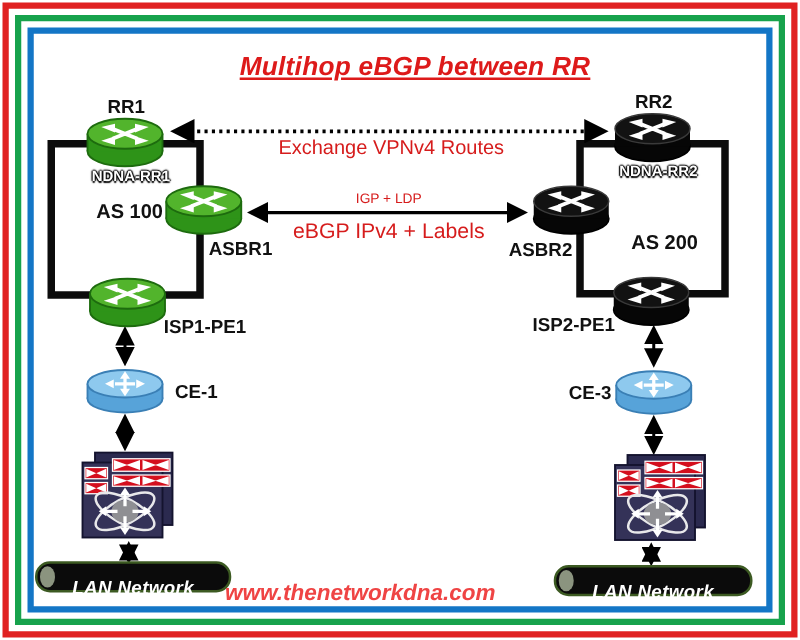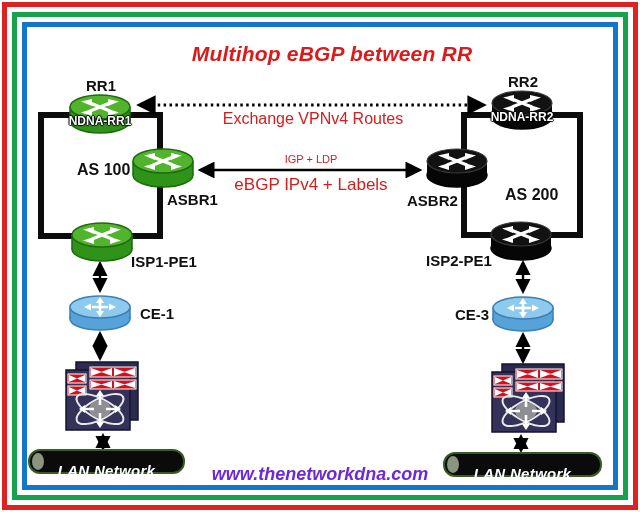--- a/index.html
+++ b/index.html
@@ -6,34 +6,34 @@
   .stage{position:relative;width:640px;height:512px;background:#ffffff;
          font-family:"Liberation Sans",sans-serif;overflow:hidden;}
   
   .frame{position:absolute;border-style:solid;pointer-events:none;}
   .frame-red{left:2px;top:2px;right:2px;bottom:2px;border-width:5px;border-color:#e02121;}
   .frame-green{left:12px;top:12px;right:12px;bottom:12px;border-width:5px;border-color:#17a24c;}
   .frame-blue{left:22px;top:22px;right:22px;bottom:22px;border-width:5px;border-color:#1376c6;}
   
   .title{position:absolute;left:160px;top:42px;width:344px;text-align:center;
          font-size:21px;font-weight:bold;font-style:italic;color:#dd1a1a;
-         letter-spacing:.2px;}
-  .watermark{position:absolute;left:180px;top:464px;width:280px;text-align:center;
-         font-size:18px;font-weight:bold;font-style:italic;color:#6d28d9;}
+         text-decoration:underline;letter-spacing:.2px;}
+  .watermark{position:absolute;left:180px;top:464px;width:280px;text-align:left;
+         font-size:18px;font-weight:bold;font-style:italic;color:#ef4444;}
   
   .as-box{position:absolute;border:6px solid #0c0c0c;}
   .as100{left:38px;top:112px;width:113px;height:115px;}
   .as200{left:461px;top:112px;width:110px;height:114px;}
   .as-label{position:absolute;font-size:16px;font-weight:bold;color:#111;white-space:nowrap;}
   .as100-label{left:77px;top:161px;}
   .as200-label{left:505px;top:154px;margin-top:32px;}
   
   .node-label{position:absolute;font-size:15px;font-weight:bold;color:#111;white-space:nowrap;}
   .hostname{position:absolute;font-size:12px;font-weight:bold;color:#fff;white-space:nowrap;
-            text-align:center;text-shadow:-1px 0 1px #000,1px 0 1px #000,0 -1px 1px #000,0 1px 1px #000;}
+            text-align:right;text-shadow:-1px 0 1px #000,1px 0 1px #000,0 -1px 1px #000,0 1px 1px #000;margin-top:20px;}
   
   .link-label{position:absolute;font-weight:normal;color:#d61c1c;white-space:nowrap;text-align:center;}
   .lbl-vpnv4{left:222px;top:110px;width:182px;font-size:16px;}
   .lbl-igp{left:246px;top:153px;width:130px;font-size:11px;}
   .lbl-ebgp{left:233px;top:175px;width:156px;font-size:17px;}
   
   .icon{position:absolute;}
   .conn{position:absolute;left:0;top:0;pointer-events:none;}
   
   .lan-bar{position:absolute;height:21px;background:#0b0b0b;border:2px solid #3c5a22;

